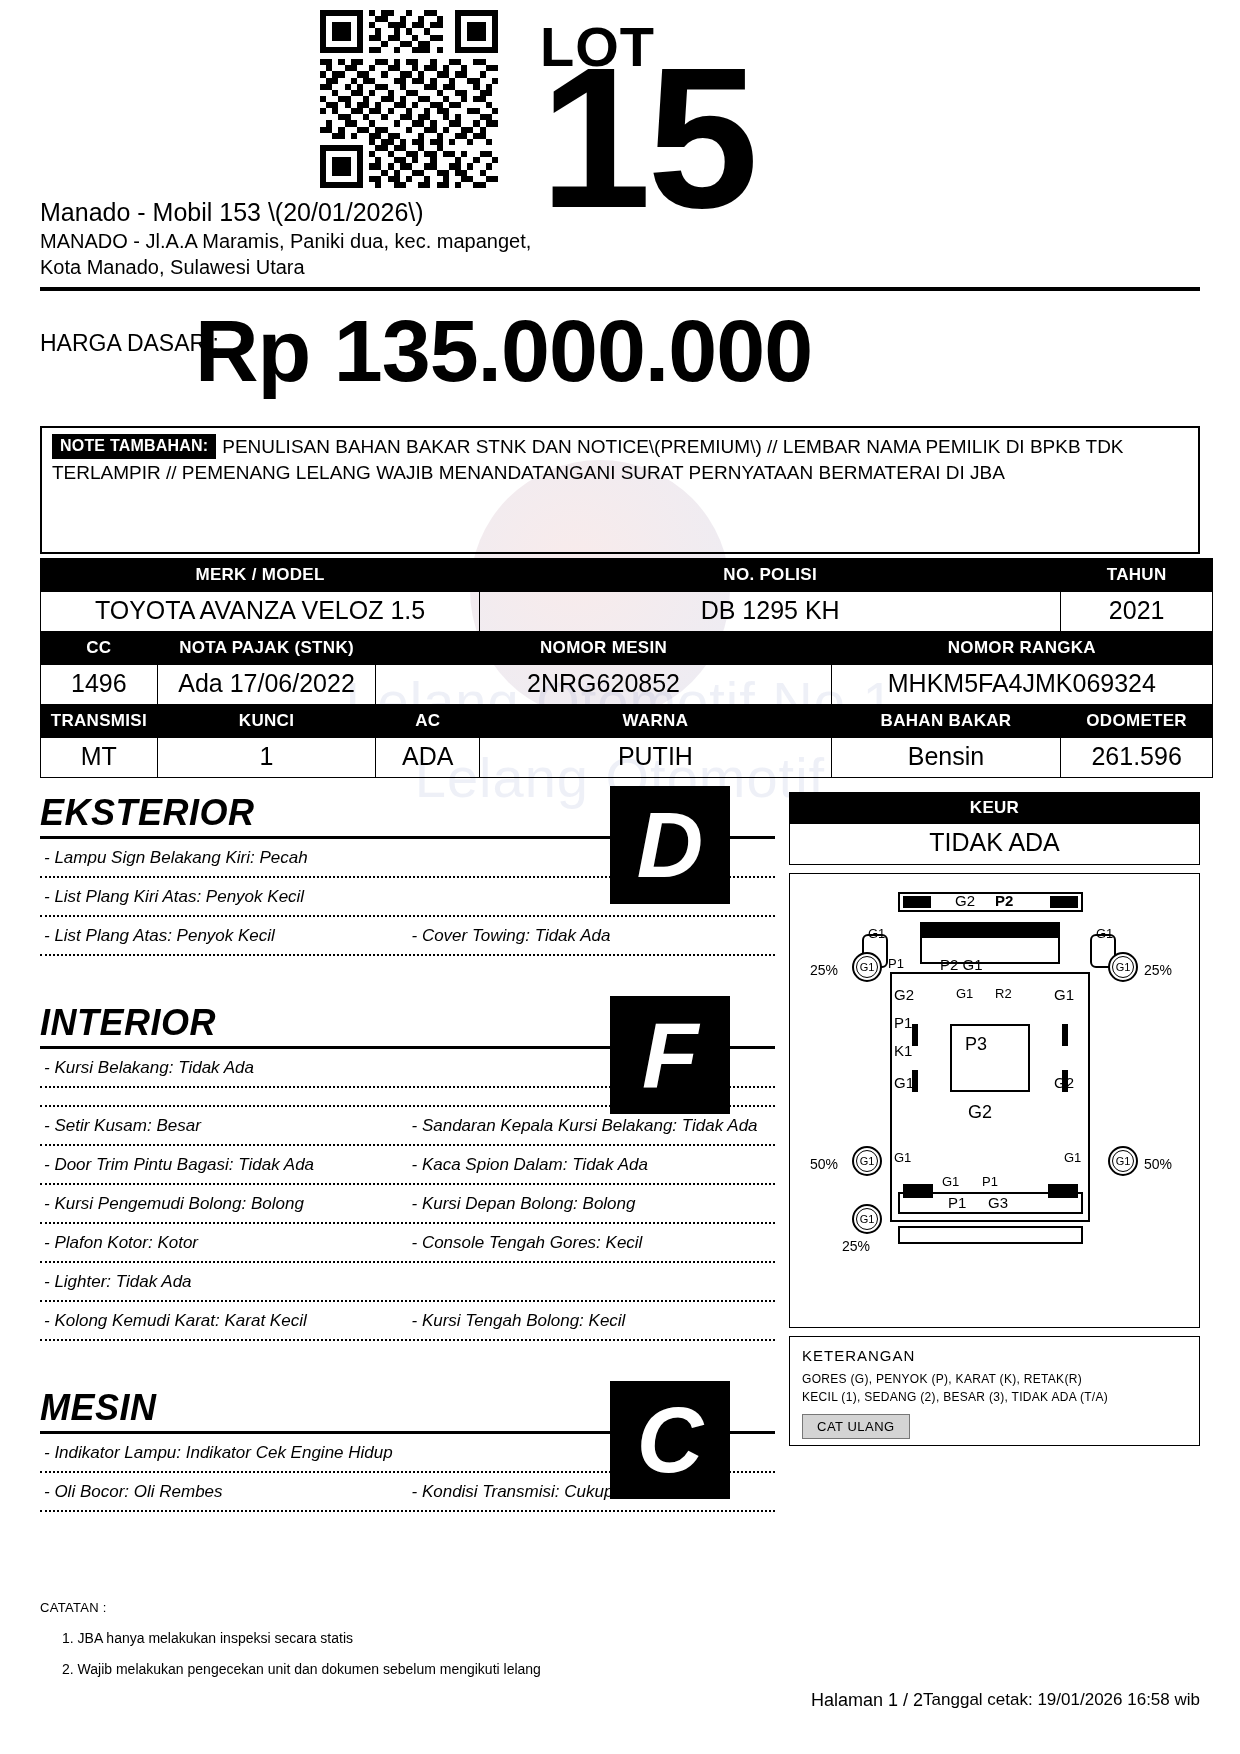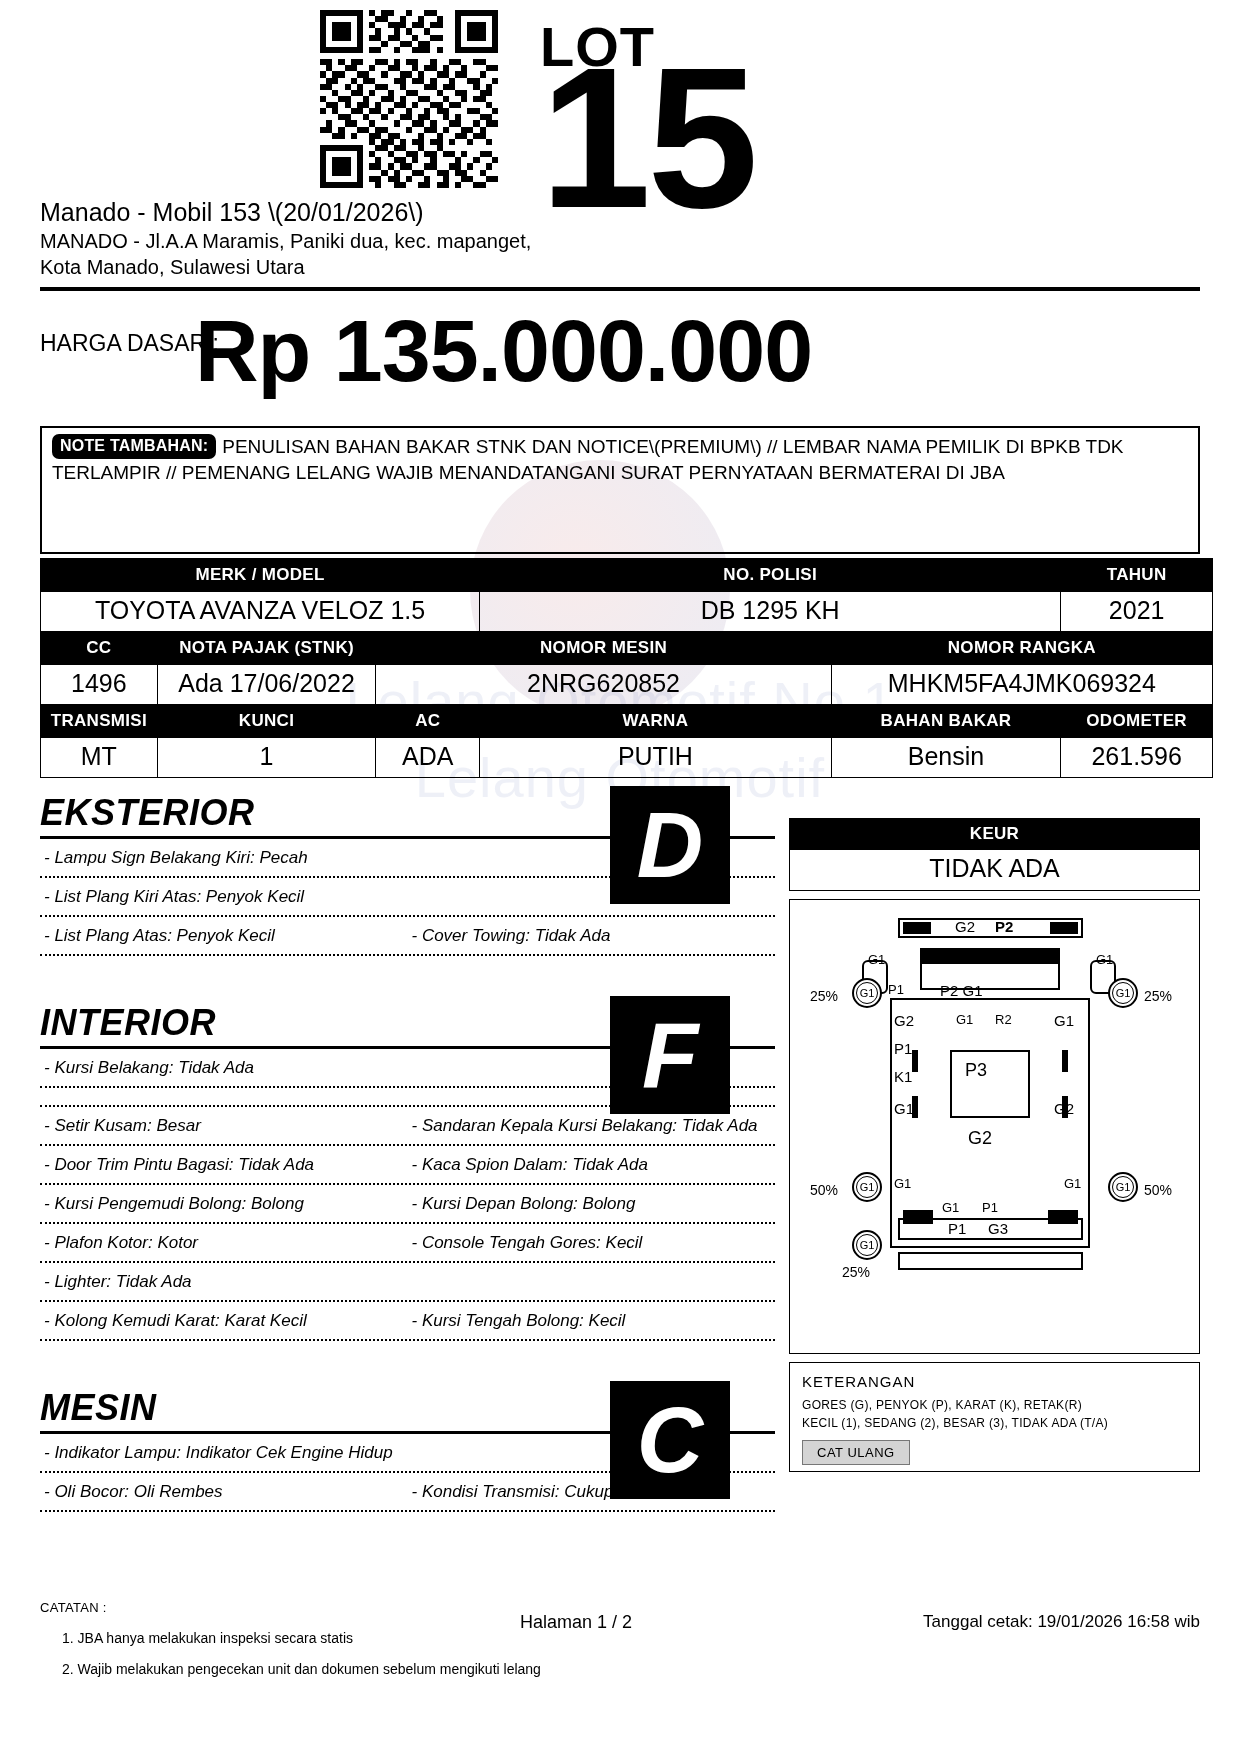--- a/index.html
+++ b/index.html
@@ -120,21 +120,20 @@
     z-index: 2;
     background: transparent;
   }
   .note-tag {
     display:inline-block;
     background: #000; color:#fff;
     font-size: 16px; font-weight: bold;
     padding: 3px 8px 4px 8px;
     vertical-align: top;
     letter-spacing: .2px;
-    border-radius: 7px;
   }
   .note-text {
     font-size: 19px;
     line-height: 1.35;
     display: inline;
     margin-left: 6px;
   }
 
   
   .spec { width: 1173px; border-collapse: collapse; margin-top: 4px; position: relative; z-index:2; }
@@ -166,21 +165,20 @@
     padding: 9px 4px 8px 4px;
     width: 50%;
   }
   .item-cell.empty { }
 
   
   .keur-hdr {
     background: #000; color:#fff; text-align:center;
     font-size: 17px; font-weight: bold; padding: 6px;
     letter-spacing: .3px;
-    margin-top: 26px;
   }
   .keur-val {
     border: 1px solid #000; border-top: none;
     text-align: center; font-size: 25px; padding: 4px 0 7px 0;
   }
   .diagram-box {
     margin-top: 8px;
     border: 1px solid #000;
     height: 455px;
     position: relative;
@@ -201,21 +199,21 @@
     border: 1px solid #777;
     font-size: 13px;
     padding: 4px 14px;
     letter-spacing: .5px;
   }
 
   
   .footer { position: absolute; left: 40px; top: 1600px; width: 1160px; z-index: 2; }
   .catatan-t { font-size: 13px; letter-spacing: .3px; }
   .catatan-l { font-size: 14px; margin-left: 22px; margin-top: 15px; }
-  .footline { position: absolute; left: 40px; top: 1612px; width: 1160px; display:flex; justify-content: space-between; z-index:2; }
+  .footline { position: absolute; left: 40px; top: 1690px; width: 1160px; display:flex; justify-content: flex-end; z-index:2; }
   .foot-page { font-size: 18px; margin-left: 480px; }
   .foot-date { font-size: 17px; }
 
   
   .dg { position: absolute; font-family: "Liberation Sans", sans-serif; }
   .dg-lbl { font-size: 15px; }
   .dg-sm { font-size: 13px; }
   .dg-pct { font-size: 14px; }
   .wheel {
     position:absolute; width: 30px; height: 30px; border-radius:50%;

